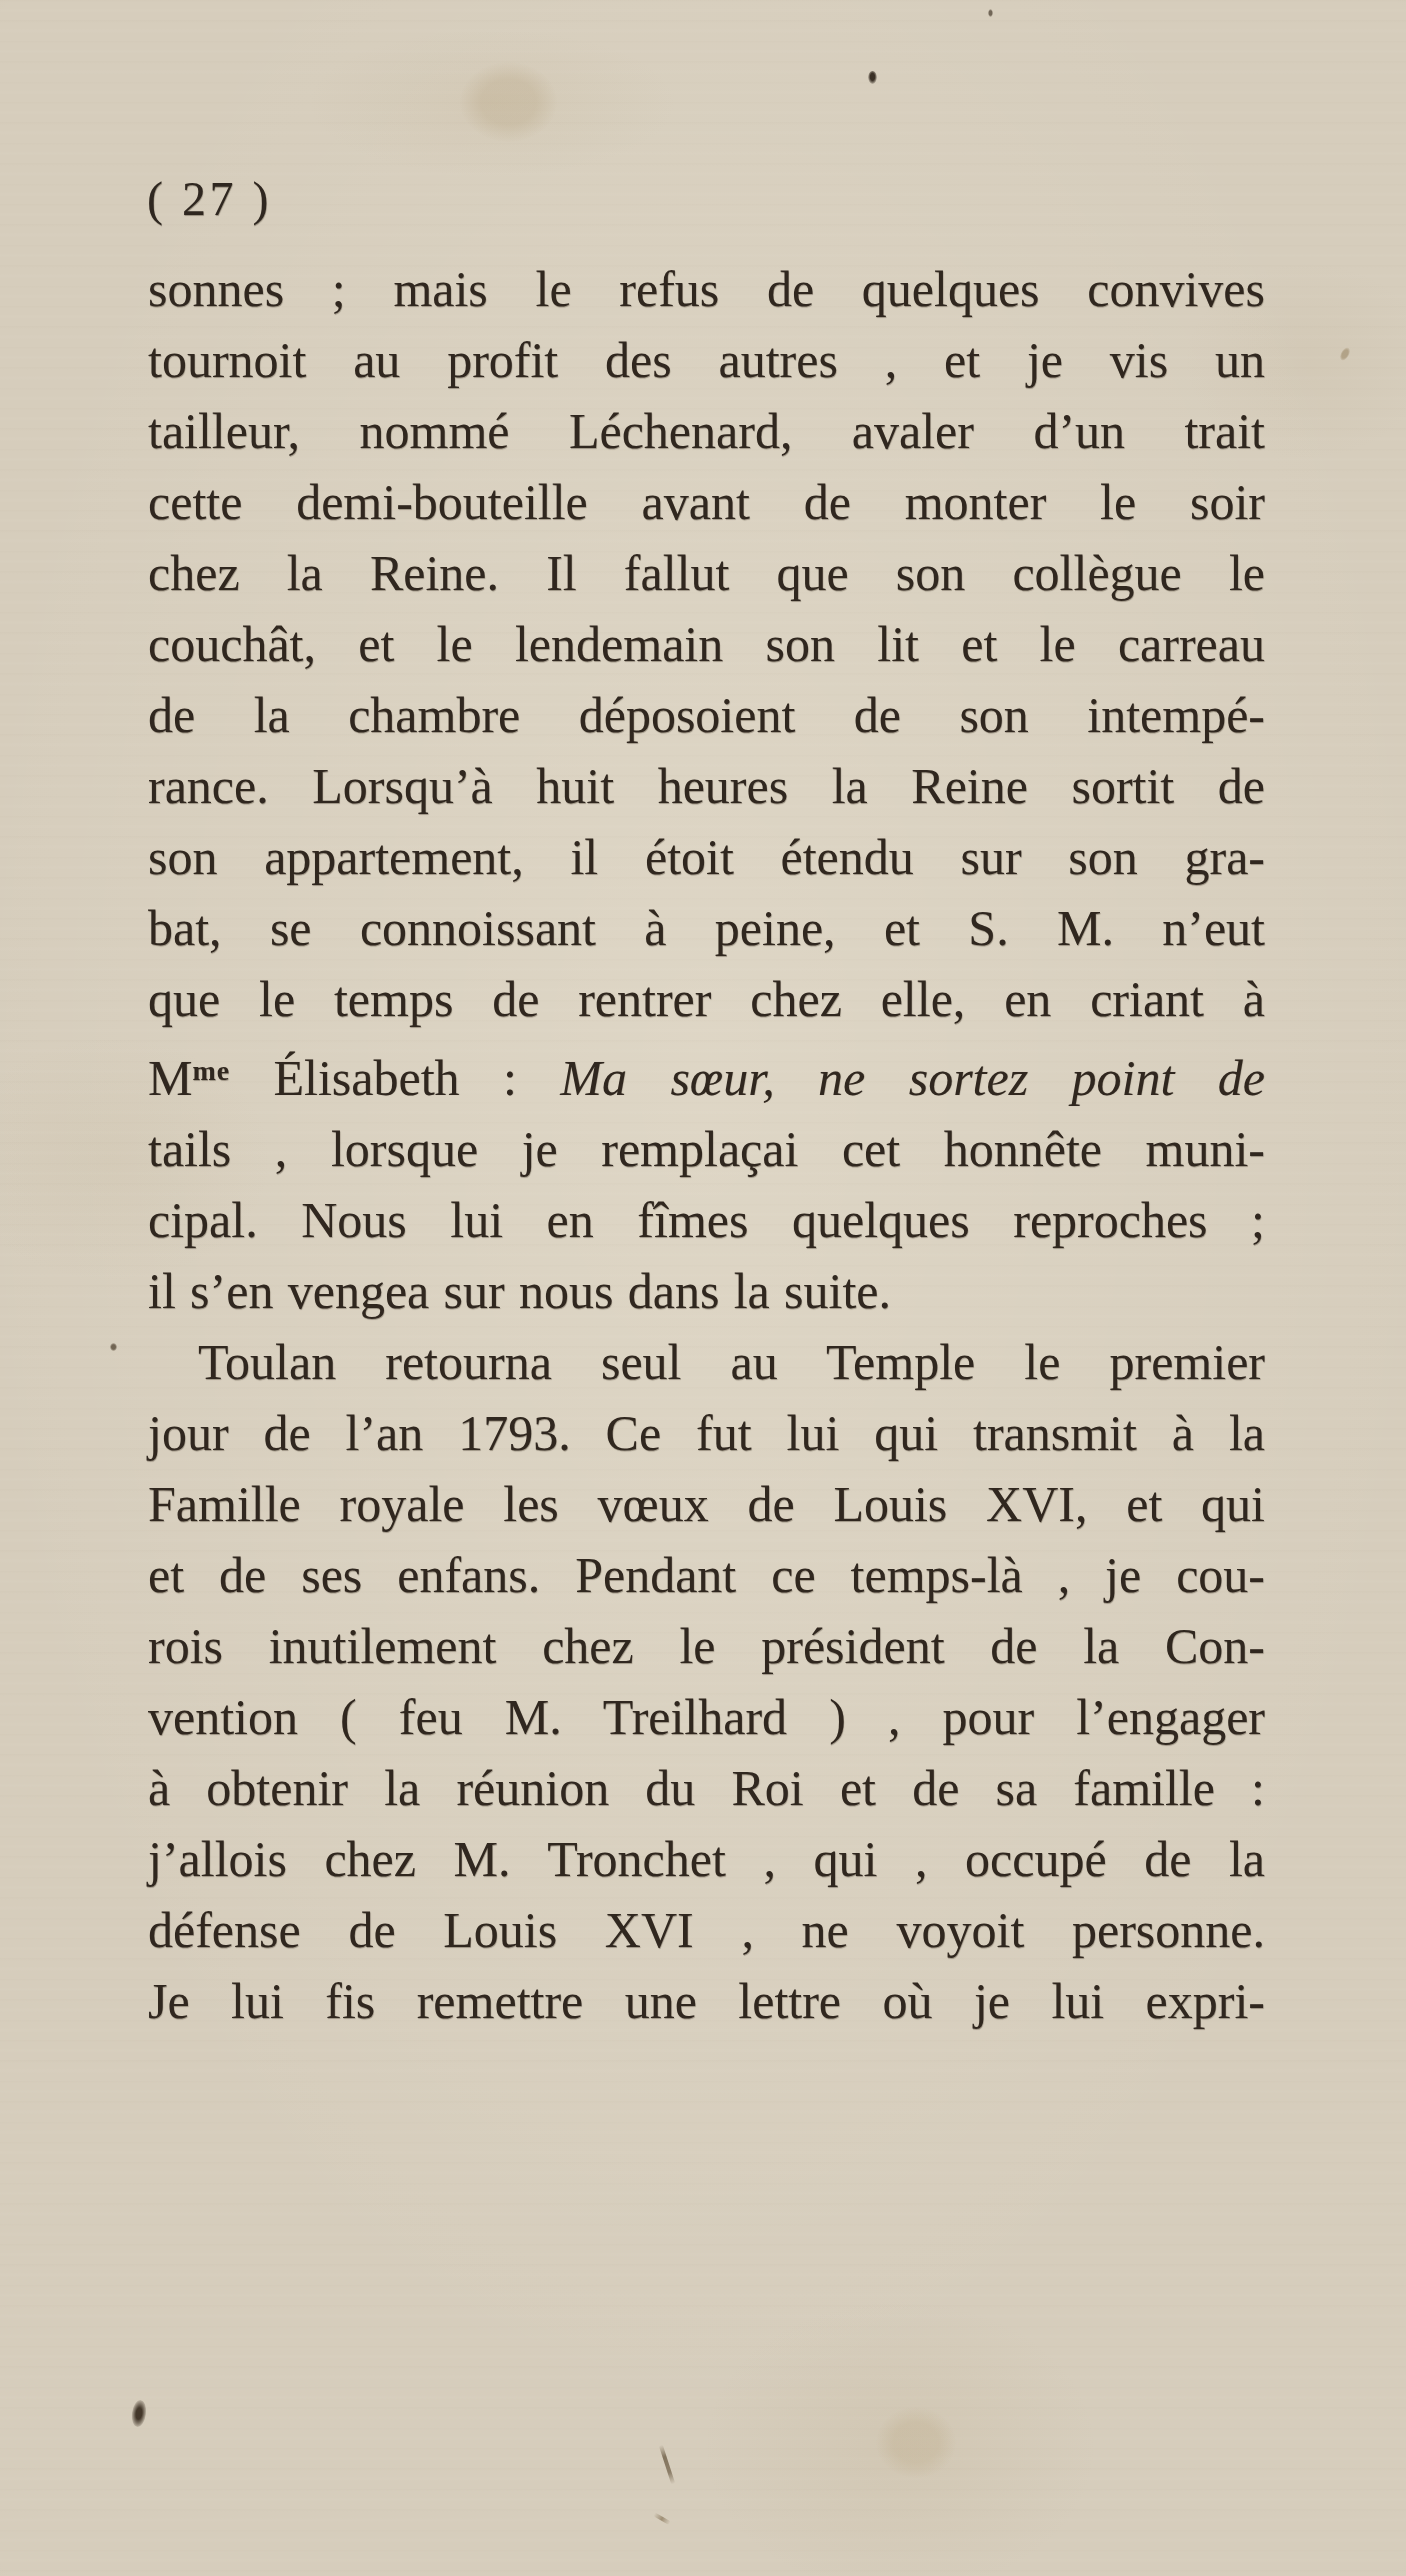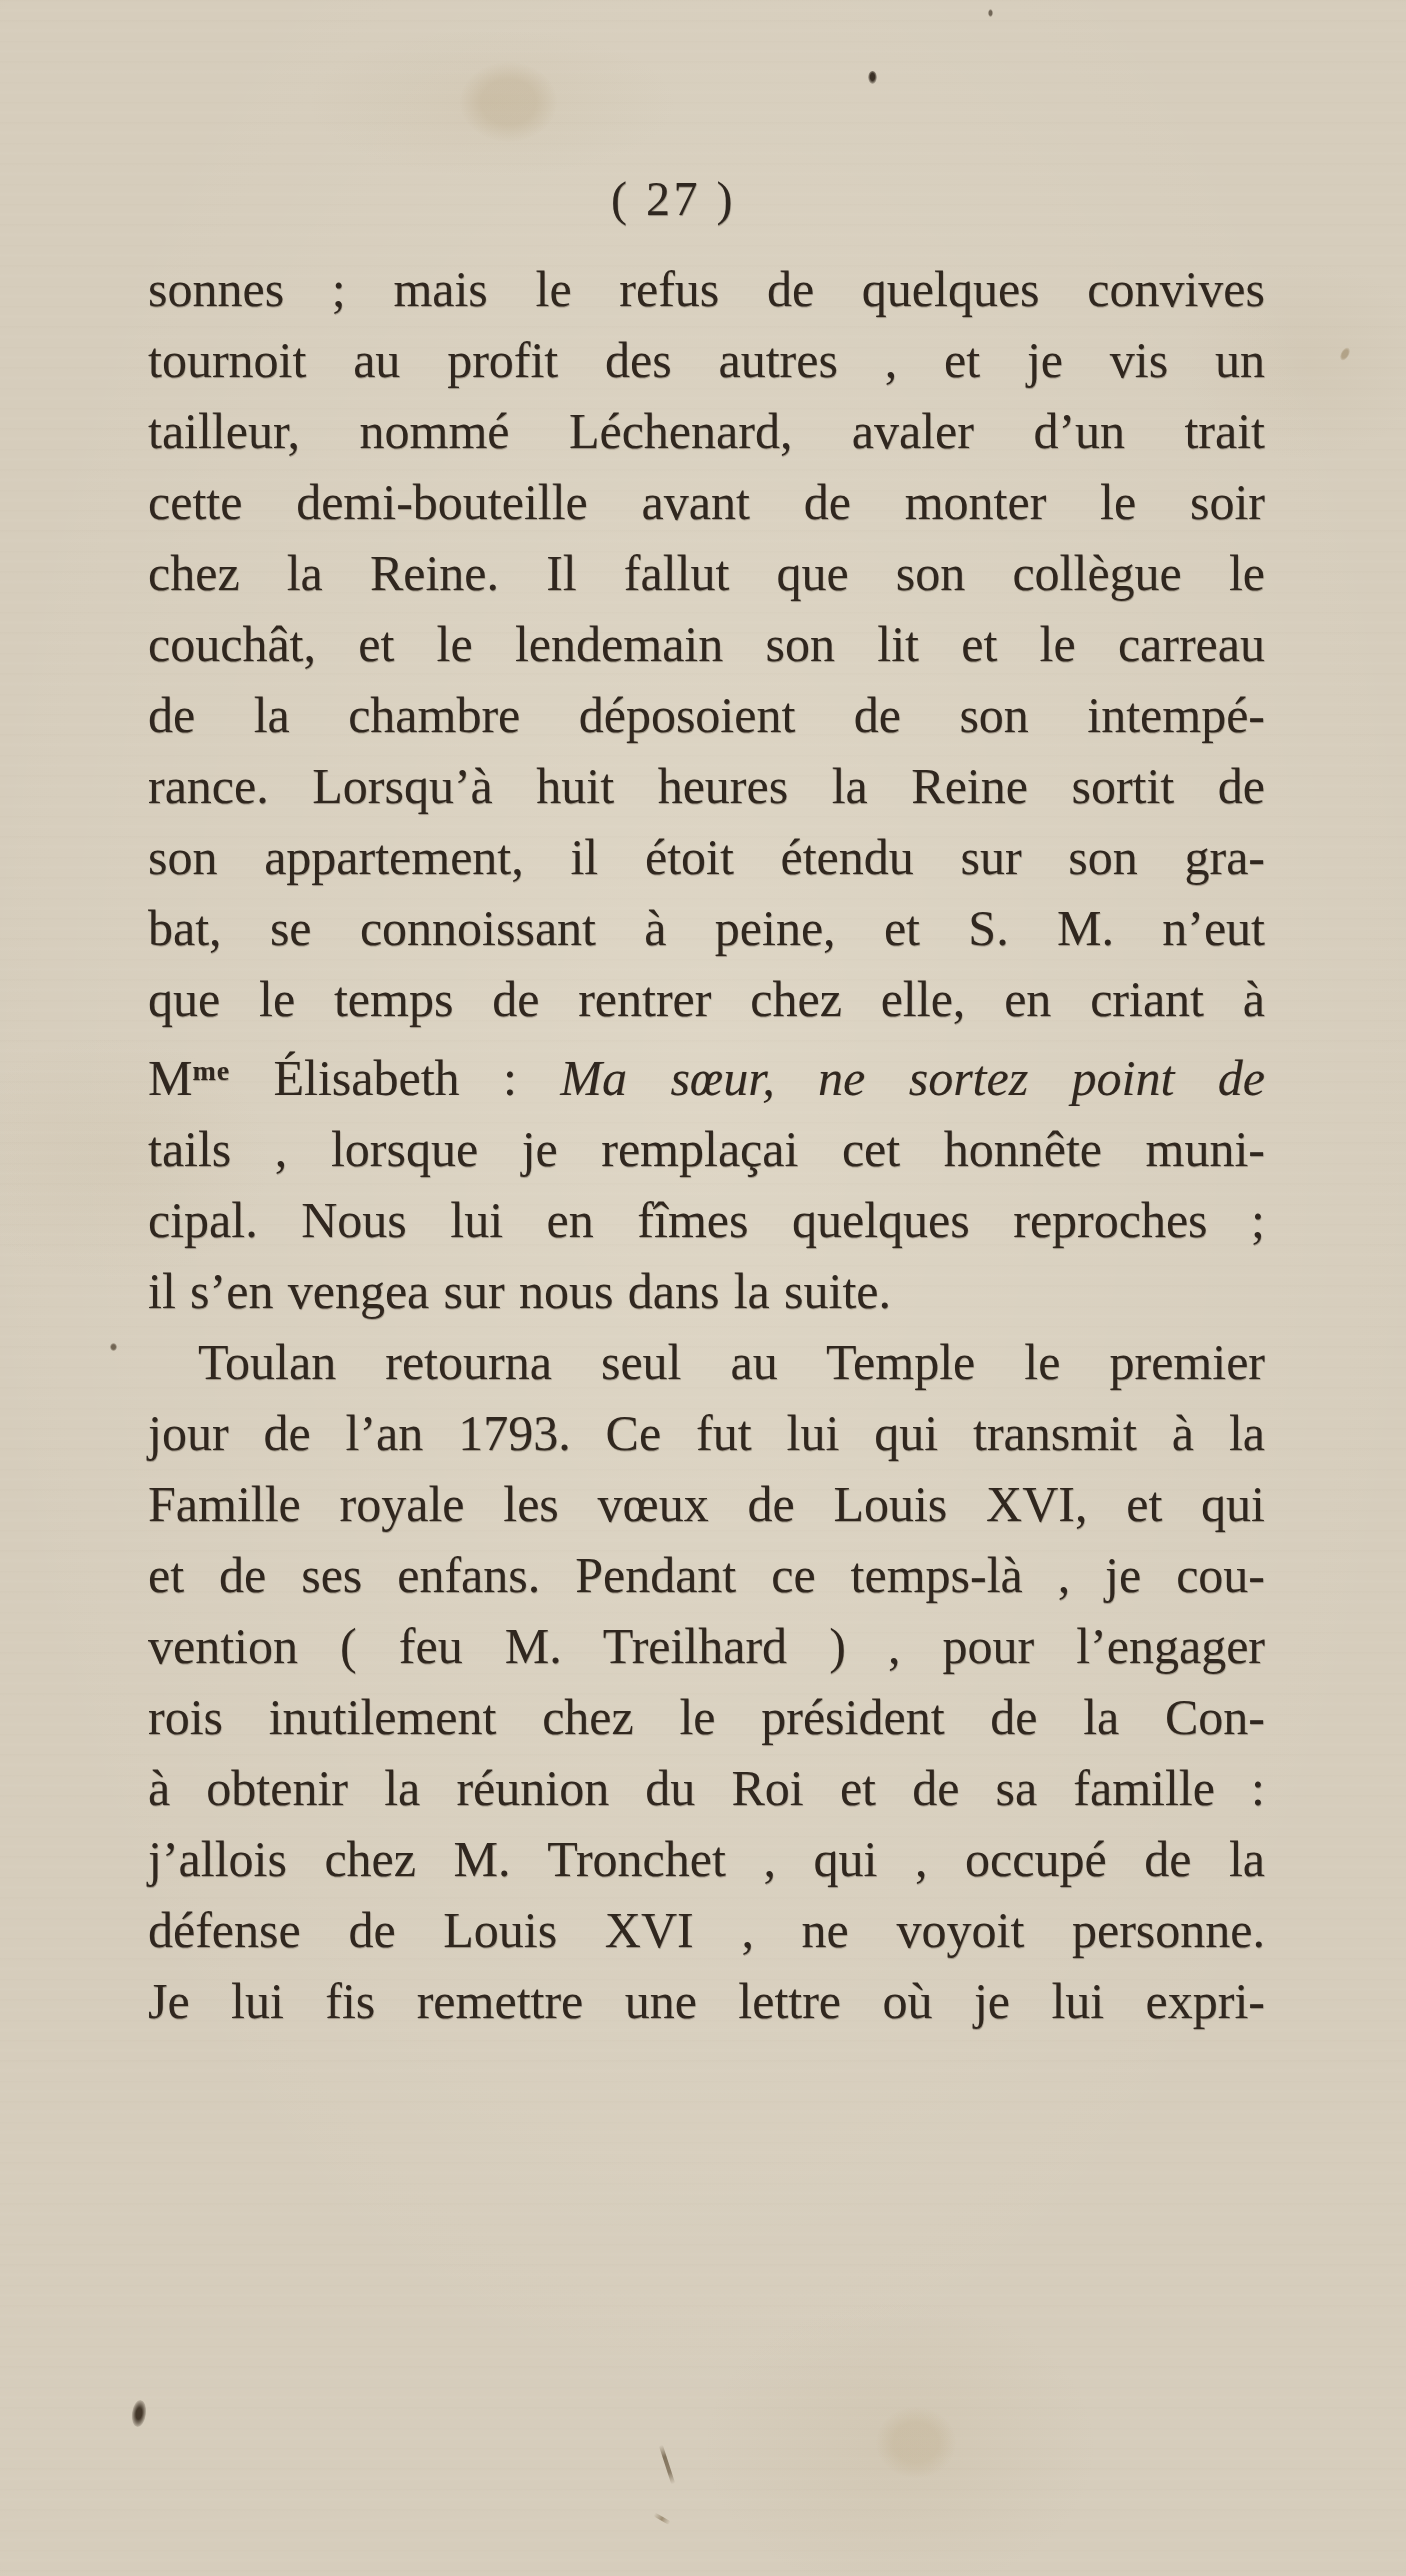--- a/index.html
+++ b/index.html
@@ -28,21 +28,20 @@
       rgba(120,100,70,0.022) 0px, rgba(0,0,0,0) 2.7px, rgba(0,0,0,0) 8px,
       rgba(255,255,245,0.03) 10.6px, rgba(0,0,0,0) 13.3px, rgba(0,0,0,0) 20.4px);
     pointer-events: none;
   }
 
   .page-number {
     position: absolute;
     top: 171px;
     left: 147px;
     width: 1053px;
-    text-align: center;
     font-size: 48px;
     letter-spacing: 3.5px;
     color: #2f2720;
     text-shadow: 0.5px 0.7px 0.7px rgba(56,44,30,0.38);
   }
 
   .text-block {
     position: absolute;
     top: 254px;
     left: 148px;
@@ -149,22 +148,22 @@
       <div class="line"><span>bat, se connoissant à peine, et S. M. n’eut</span></div>
       <div class="line"><span>que le temps de rentrer chez elle, en criant à</span></div>
       <div class="line"><span>M</span><span class="seg-sup">me</span><span> Élisabeth : </span><span class="seg-italic">Ma sœur, ne sortez point de</span></div>
       <div class="line"><span>tails , lorsque je remplaçai cet honnête muni-</span></div>
       <div class="line"><span>cipal. Nous lui en fîmes quelques reproches ;</span></div>
       <div class="line no-just"><span>il s’en vengea sur nous dans la suite.</span></div>
       <div class="line indent"><span>Toulan retourna seul au Temple le premier</span></div>
       <div class="line"><span>jour de l’an 1793. Ce fut lui qui transmit à la</span></div>
       <div class="line"><span>Famille royale les vœux de Louis XVI, et qui</span></div>
       <div class="line"><span>et de ses enfans. Pendant ce temps-là , je cou-</span></div>
+      <div class="line"><span>rois inutilement chez le président de la Con-</span></div>
       <div class="line"><span>vention ( feu M. Treilhard ) , pour l’engager</span></div>
-      <div class="line"><span>rois inutilement chez le président de la Con-</span></div>
       <div class="line"><span>à obtenir la réunion du Roi et de sa famille :</span></div>
       <div class="line"><span>j’allois chez M. Tronchet , qui , occupé de la</span></div>
       <div class="line"><span>défense de Louis XVI , ne voyoit personne.</span></div>
       <div class="line"><span>Je lui fis remettre une lettre où je lui expri-</span></div>
     </div>
 
   <div class="artifact margin-dot"></div>
   <div class="artifact ink-blot"></div>
   <div class="artifact pen-slash"></div>
   <div class="artifact pen-slash2"></div>

